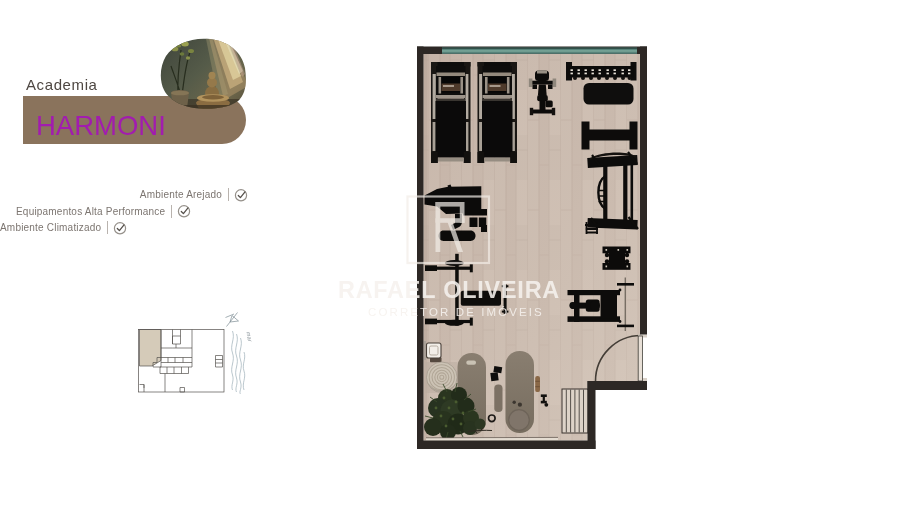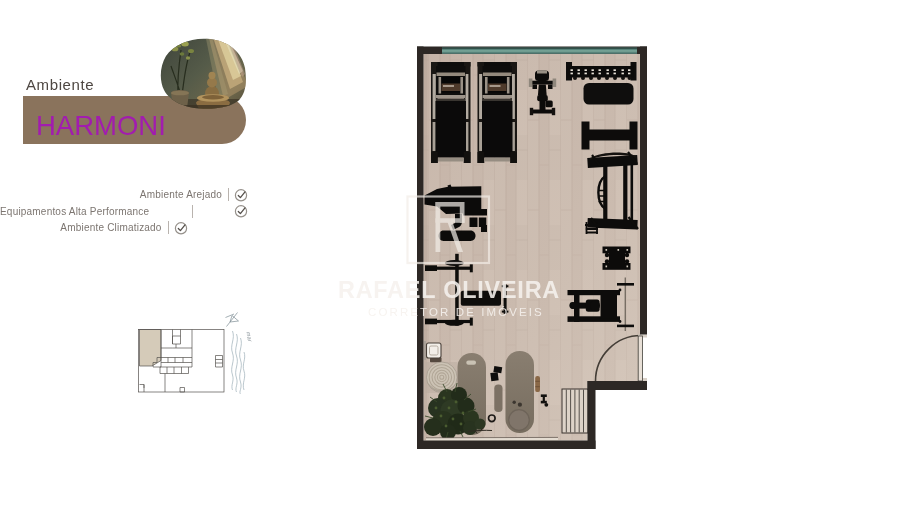--- a/index.html
+++ b/index.html
@@ -4,21 +4,21 @@
 <style>
   html,body{margin:0;padding:0;}
   body{width:900px;height:506px;background:#ffffff;font-family:"Liberation Sans",sans-serif;overflow:hidden;}
   .page{position:relative;width:900px;height:506px;background:#fff;overflow:hidden;}
   .abs{position:absolute;}
 </style>
 </head>
 <body>
 <div class="page">
 
-<div class="abs" style="left:26px;top:77px;font-size:15px;line-height:15px;color:#4e4742;letter-spacing:0.6px;">Ambiente</div>
+<div class="abs" style="left:26px;top:77px;font-size:15px;line-height:15px;color:#4e4742;letter-spacing:0.6px;">Academia</div>
 
 <div class="abs" style="left:23px;top:96px;width:222.5px;height:48px;background:#8a735c;border-radius:0 24px 24px 0;"></div>
 
 <div class="abs" style="left:36px;top:112px;font-size:27.5px;line-height:28px;color:#a21caf;letter-spacing:0px;font-weight:normal;">HARMONI</div>
 
 <svg class="abs" style="left:158px;top:38px;" width="90" height="74" viewBox="0 0 90 74">
   <defs>
     <clipPath id="blobclip">
       <path d="M52,1 C70,3 84,14 87,30 C89,44 88,56 80,63 C70,70 55,71.5 42,70.5 C28,69.5 12,64 6,52 C1,42 2,28 8,18 C16,6 34,-1 52,1 Z"></path>
     </clipPath>
@@ -62,30 +62,30 @@
 
   <div style="display:flex;justify-content:flex-end;align-items:center;height:15px;margin-bottom:1.5px;">
     <span style="font-size:10px;color:#7c7570;letter-spacing:0.2px;">Ambiente Arejado</span>
     <span style="width:1px;height:13px;background:#b9b3ae;margin:0 5px 0 6px;"></span>
     <svg width="14" height="14" viewBox="0 0 14 14">
           <circle cx="7" cy="7.3" r="5.6" fill="none" stroke="#95908a" stroke-width="1.2"></circle>
           <path d="M4.3 7.5 L6.4 9.6 L11 3.9" fill="none" stroke="#55504b" stroke-width="1.3" stroke-linecap="round" stroke-linejoin="round"></path>
         </svg>
   </div>
 
-  <div style="display:flex;justify-content:space-between;align-items:center;height:15px;margin-bottom:1.5px;">
+  <div style="display:flex;justify-content:flex-start;align-items:center;height:15px;margin-bottom:1.5px;padding-left:16px;">
     <span style="font-size:10px;color:#7c7570;letter-spacing:0.2px;">Equipamentos Alta Performance</span>
     <span style="width:1px;height:13px;background:#b9b3ae;margin:0 5px 0 6px;"></span>
     <svg width="14" height="14" viewBox="0 0 14 14">
           <circle cx="7" cy="7.3" r="5.6" fill="none" stroke="#95908a" stroke-width="1.2"></circle>
           <path d="M4.3 7.5 L6.4 9.6 L11 3.9" fill="none" stroke="#55504b" stroke-width="1.3" stroke-linecap="round" stroke-linejoin="round"></path>
         </svg>
   </div>
 
-  <div style="display:flex;justify-content:center;align-items:center;height:15px;">
+  <div style="display:flex;justify-content:flex-start;align-items:center;height:15px;">
     <span style="font-size:10px;color:#7c7570;letter-spacing:0.2px;">Ambiente Climatizado</span>
     <span style="width:1px;height:13px;background:#b9b3ae;margin:0 5px 0 6px;"></span>
     <svg width="14" height="14" viewBox="0 0 14 14">
           <circle cx="7" cy="7.3" r="5.6" fill="none" stroke="#95908a" stroke-width="1.2"></circle>
           <path d="M4.3 7.5 L6.4 9.6 L11 3.9" fill="none" stroke="#55504b" stroke-width="1.3" stroke-linecap="round" stroke-linejoin="round"></path>
         </svg>
   </div>
 </div>
 
 <svg class="abs" style="left:130px;top:303px;" width="122" height="96" viewBox="130 303 122 96">

